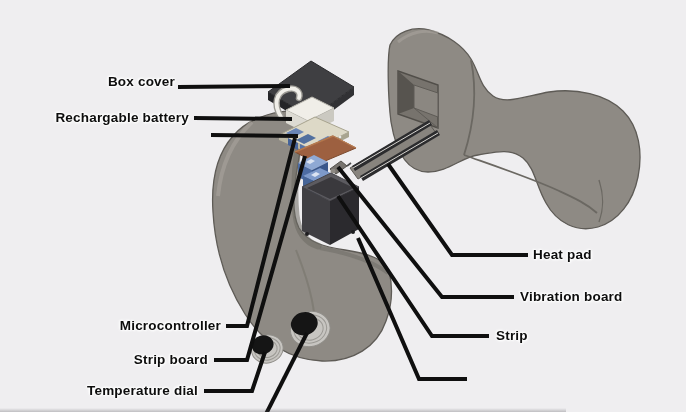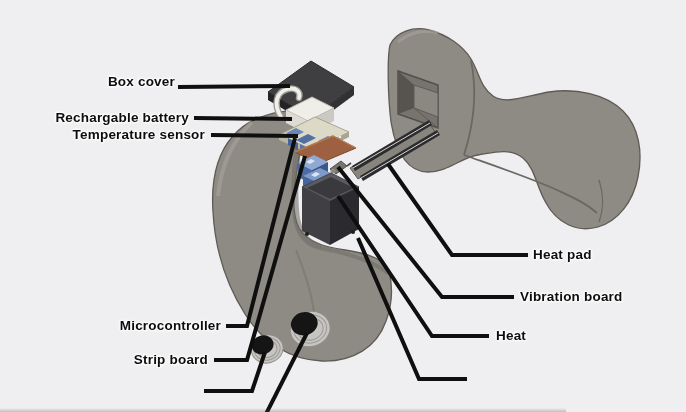--- a/index.html
+++ b/index.html
@@ -173,21 +173,21 @@
       <polyline points="528,255 452,255 388,164"></polyline>
       <polyline points="514,297 442,297 338,167"></polyline>
       <polyline points="489,336 432,336 338,196"></polyline>
       <polyline points="467,379 419,379 358,238"></polyline>
       <polyline points="307,333 266,414"></polyline>
     </g>
   </svg>
 
   <div class="label left" id="label-rechargable-battery">Rechargable battery</div>
   <div class="label left" id="label-box-cover">Box cover</div>
-  <div class="label left" id="label-temperature-sensor">Temperature sensor</div>
   <div class="label left" id="label-microcontroller">Microcontroller</div>
   <div class="label left" id="label-strip-board">Strip board</div>
+  <div class="label left" id="label-temperature-dial">Temperature dial</div>
   <div class="label right" id="label-heat-pad">Heat pad</div>
   <div class="label right" id="label-vibration-motor">Vibration board</div>
-  <div class="label right" id="label-relay">Heat</div>
+  <div class="label right" id="label-relay">Strip</div>
 
   <div class="bottom-fade"></div>
 </div>
 
 </body></html>

